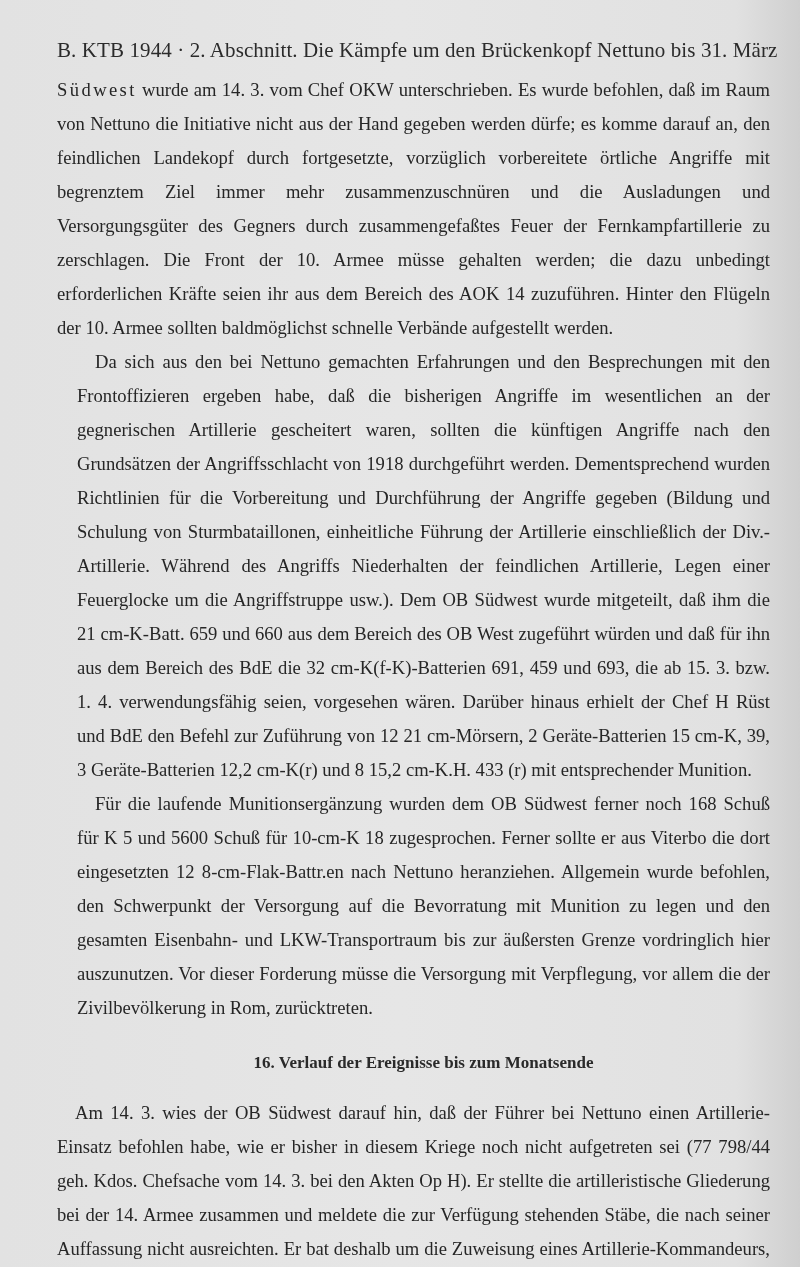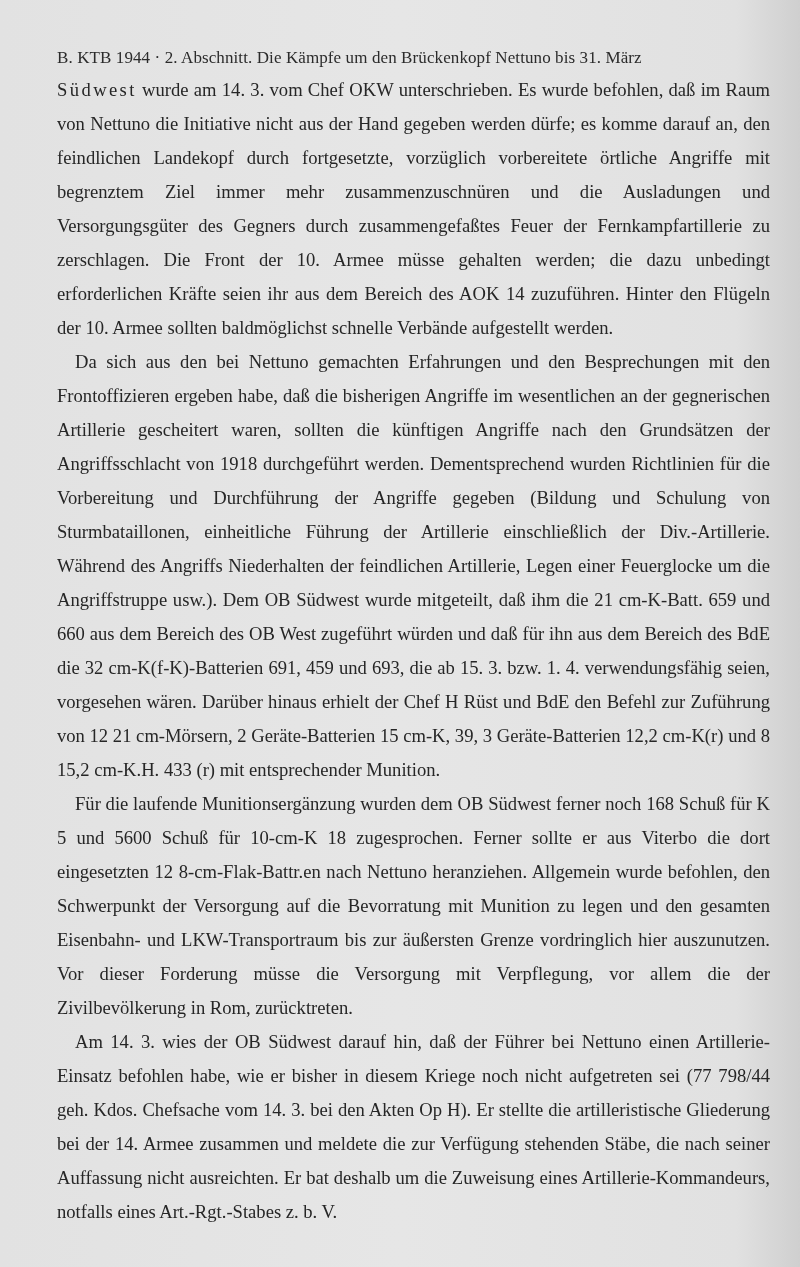--- a/index.html
+++ b/index.html
@@ -8,34 +8,34 @@
     background: #e4e4e4;
     position: relative;
     font-family: "DejaVu Serif", "Liberation Serif", serif;
     color: #2a2a2a;
   }
   .page {
     position: absolute; left: 0; top: 0; width: 800px; height: 1267px;
     background: linear-gradient(90deg, #e2e2e2 0%, #e6e6e6 50%, #e1e1e1 92%, #cfcfcf 100%);
   }
   .running-head {
-    position: absolute; left: 57px; top: 48px; width: 716px;
+    position: absolute; left: 57px; top: 38px; width: 716px;
     font-family: "Liberation Serif", serif;
-    font-size: 17px; letter-spacing: 0.1px; white-space: nowrap;
+    font-size: 21px; letter-spacing: 0.1px; white-space: nowrap;
     color: #2b2b2b;
   }
   .body-text {
     position: absolute; left: 57px; top: 73px; width: 713px;
     font-family: "Liberation Serif", serif;
     font-size: 18.6px; line-height: 34px;
     text-align: justify; color: #262626;
   }
   .body-text p { margin: 0; text-indent: 0; }
   .body-text p.indent { text-indent: 18px; }
-  .body-text p + p { margin-top: 0; }
+  .body-text p + p { margin-top: 0; margin-left: 20px; }
   .spaced { letter-spacing: 2.4px; }
   .section-heading {
     font-family: "Liberation Serif", serif;
     font-weight: bold; font-size: 17px;
     text-align: center; margin: 21px 0 16px 0; color: #2a2a2a;
     padding-left: 20px;
   }
   .folio {
     position: absolute; left: 58px; top: 1292px;
     font-family: "Liberation Serif", serif; font-size: 18px; color: #3a3a3a;
@@ -45,18 +45,19 @@
 <body>
 
 <div class="page">
   <div class="running-head">B. KTB 1944 · 2. Abschnitt. Die Kämpfe um den Brückenkopf Nettuno bis 31. März</div>
 
   <div class="body-text">
     <p><span class="spaced">Südwest</span><span> wurde am 14. 3. vom Chef OKW unterschrieben. Es wurde befohlen, daß im Raum von Nettuno die Initiative nicht aus der Hand gegeben werden dürfe; es komme darauf an, den feindlichen Landekopf durch fortgesetzte, vorzüglich vorbereitete örtliche Angriffe mit begrenztem Ziel immer mehr zusammenzuschnüren und die Ausladungen und Versorgungsgüter des Gegners durch zusammengefaßtes Feuer der Fernkampfartillerie zu zerschlagen. Die Front der 10. Armee müsse gehalten werden; die dazu unbedingt erforderlichen Kräfte seien ihr aus dem Bereich des AOK 14 zuzuführen. Hinter den Flügeln der 10. Armee sollten baldmöglichst schnelle Verbände aufgestellt werden.</span></p>
     <p class="indent">Da sich aus den bei Nettuno gemachten Erfahrungen und den Besprechungen mit den Frontoffizieren ergeben habe, daß die bisherigen Angriffe im wesentlichen an der gegnerischen Artillerie gescheitert waren, sollten die künftigen Angriffe nach den Grundsätzen der Angriffsschlacht von 1918 durchgeführt werden. Dementsprechend wurden Richtlinien für die Vorbereitung und Durchführung der Angriffe gegeben (Bildung und Schulung von Sturmbataillonen, einheitliche Führung der Artillerie einschließlich der Div.-Artillerie. Während des Angriffs Niederhalten der feindlichen Artillerie, Legen einer Feuerglocke um die Angriffstruppe usw.). Dem OB Südwest wurde mitgeteilt, daß ihm die 21 cm-K-Batt. 659 und 660 aus dem Bereich des OB West zugeführt würden und daß für ihn aus dem Bereich des BdE die 32 cm-K(f-K)-Batterien 691, 459 und 693, die ab 15. 3. bzw. 1. 4. verwendungsfähig seien, vorgesehen wären. Darüber hinaus erhielt der Chef H Rüst und BdE den Befehl zur Zuführung von 12 21 cm-Mörsern, 2 Geräte-Batterien 15 cm-K, 39, 3 Geräte-Batterien 12,2 cm-K(r) und 8 15,2 cm-K.H. 433 (r) mit entsprechender Munition.</p>
     <p class="indent">Für die laufende Munitionsergänzung wurden dem OB Südwest ferner noch 168 Schuß für K 5 und 5600 Schuß für 10-cm-K 18 zugesprochen. Ferner sollte er aus Viterbo die dort eingesetzten 12 8-cm-Flak-Battr.en nach Nettuno heranziehen. Allgemein wurde befohlen, den Schwerpunkt der Versorgung auf die Bevorratung mit Munition zu legen und den gesamten Eisenbahn- und LKW-Transportraum bis zur äußersten Grenze vordringlich hier auszunutzen. Vor dieser Forderung müsse die Versorgung mit Verpflegung, vor allem die der Zivilbevölkerung in Rom, zurücktreten.</p>
 
+    <div class="section-heading">16. Verlauf der Ereignisse bis zum Monatsende</div>
 
     <p class="indent">Am 14. 3. wies der OB Südwest darauf hin, daß der Führer bei Nettuno einen Artillerie-Einsatz befohlen habe, wie er bisher in diesem Kriege noch nicht aufgetreten sei (77 798/44 geh. Kdos. Chefsache vom 14. 3. bei den Akten Op H). Er stellte die artilleristische Gliederung bei der 14. Armee zusammen und meldete die zur Verfügung stehenden Stäbe, die nach seiner Auffassung nicht ausreichten. Er bat deshalb um die Zuweisung eines Artillerie-Kommandeurs, notfalls eines Art.-Rgt.-Stabes z. b. V.</p>
   </div>
 
   <div class="folio">170</div>
 </div>
 
 </body></html>

